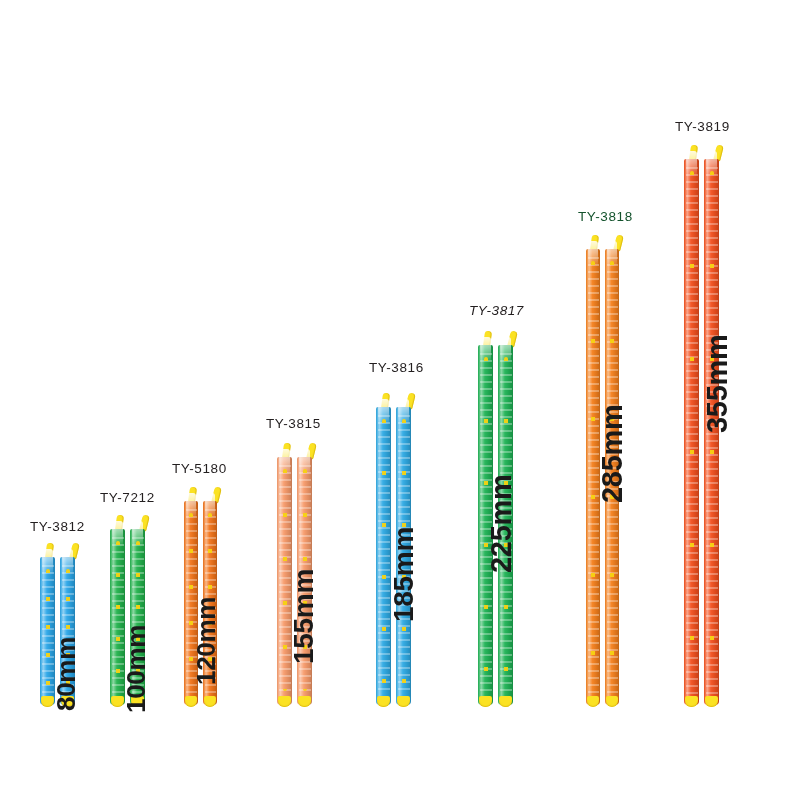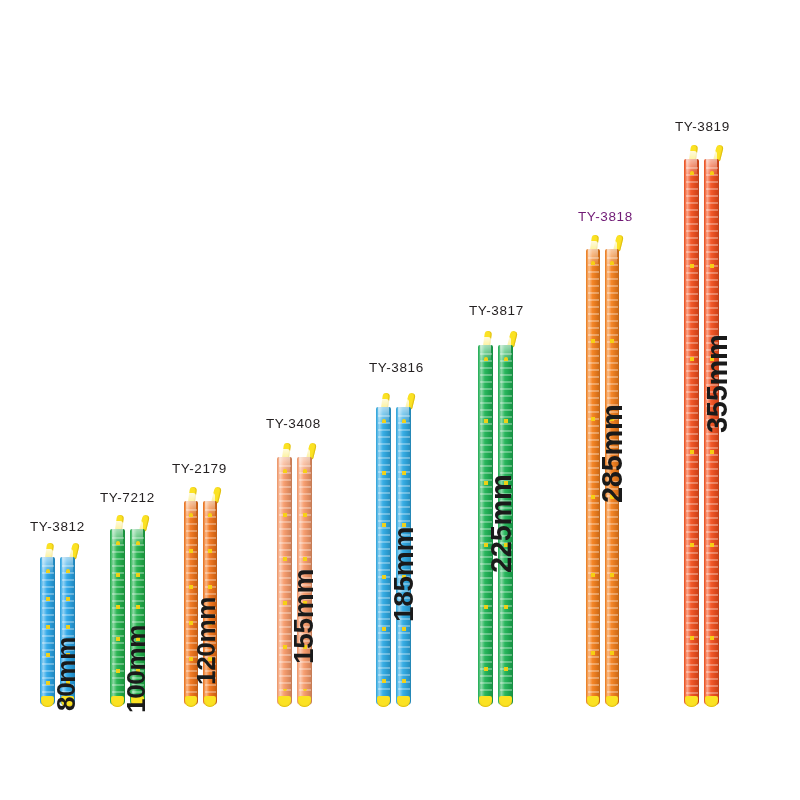--- a/index.html
+++ b/index.html
@@ -187,21 +187,21 @@
           <div class="body"></div>
           <div class="taper"></div>
           <div class="ridges"></div>
           <div class="dots" style="background-image: repeating-linear-gradient(rgb(247, 210, 17) 0px, rgb(247, 210, 17) 4px, rgba(0, 0, 0, 0) 4px, rgba(0, 0, 0, 0) 32px);"></div>
           <div class="cap-bottom" style="background: rgb(251, 226, 35);"></div>
         </div>
       </div>
       <div class="size-label" style="left: 152px; top: 682px; font-size: 26px; color: rgb(26, 26, 26);">100mm</div>
     </div>
     <div class="product-group" style="left: 0px; top: 0px; width: 800px; height: 800px; pointer-events: none;">
-      <div class="code-label" style="left: 172px; top: 461px; color: rgb(35, 31, 32);">TY-2179</div>
+      <div class="code-label" style="left: 172px; top: 461px; color: rgb(35, 31, 32);">TY-5180</div>
       <div class="rod-pair" style="left: 184px; top: 487px; width: 33px; height: 218px; pointer-events: auto;">
         <div class="rod" style="--rodcolor: #f2741a; left: 0px; width: 14px; height: 218px;">
           <div class="cap-top" style="background: rgb(251, 226, 35); left: 5px; transform: rotate(8deg);"></div>
           <div class="body"></div>
           <div class="taper"></div>
           <div class="ridges"></div>
           <div class="dots" style="background-image: repeating-linear-gradient(rgb(247, 210, 17) 0px, rgb(247, 210, 17) 4px, rgba(0, 0, 0, 0) 4px, rgba(0, 0, 0, 0) 36px);"></div>
           <div class="cap-bottom" style="background: rgb(251, 226, 35);"></div>
         </div>
         <div class="rod" style="--rodcolor: #f2741a; left: 19px; width: 14px; height: 218px;">
@@ -209,21 +209,21 @@
           <div class="body"></div>
           <div class="taper"></div>
           <div class="ridges"></div>
           <div class="dots" style="background-image: repeating-linear-gradient(rgb(247, 210, 17) 0px, rgb(247, 210, 17) 4px, rgba(0, 0, 0, 0) 4px, rgba(0, 0, 0, 0) 36px);"></div>
           <div class="cap-bottom" style="background: rgb(251, 226, 35);"></div>
         </div>
       </div>
       <div class="size-label" style="left: 222px; top: 654px; font-size: 26px; color: rgb(26, 26, 26);">120mm</div>
     </div>
     <div class="product-group" style="left: 0px; top: 0px; width: 800px; height: 800px; pointer-events: none;">
-      <div class="code-label" style="left: 266px; top: 416px; color: rgb(35, 31, 32);">TY-3408</div>
+      <div class="code-label" style="left: 266px; top: 416px; color: rgb(35, 31, 32);">TY-3815</div>
       <div class="rod-pair" style="left: 277px; top: 443px; width: 35px; height: 262px; pointer-events: auto;">
         <div class="rod" style="--rodcolor: #f79a6a; left: 0px; width: 15px; height: 262px;">
           <div class="cap-top" style="background: rgb(251, 226, 35); left: 6px; transform: rotate(8deg);"></div>
           <div class="body"></div>
           <div class="taper"></div>
           <div class="ridges"></div>
           <div class="dots" style="background-image: repeating-linear-gradient(rgb(247, 210, 17) 0px, rgb(247, 210, 17) 4px, rgba(0, 0, 0, 0) 4px, rgba(0, 0, 0, 0) 44px);"></div>
           <div class="cap-bottom" style="background: rgb(251, 226, 35);"></div>
         </div>
         <div class="rod" style="--rodcolor: #f79a6a; left: 20px; width: 15px; height: 262px;">
@@ -253,21 +253,21 @@
           <div class="body"></div>
           <div class="taper"></div>
           <div class="ridges"></div>
           <div class="dots" style="background-image: repeating-linear-gradient(rgb(247, 210, 17) 0px, rgb(247, 210, 17) 4px, rgba(0, 0, 0, 0) 4px, rgba(0, 0, 0, 0) 52px);"></div>
           <div class="cap-bottom" style="background: rgb(251, 226, 35);"></div>
         </div>
       </div>
       <div class="size-label" style="left: 420px; top: 590px; font-size: 28px; color: rgb(26, 26, 26);">185mm</div>
     </div>
     <div class="product-group" style="left: 0px; top: 0px; width: 800px; height: 800px; pointer-events: none;">
-      <div class="code-label" style="left: 469px; top: 303px; color: rgb(35, 31, 32);">TY-3817</div>
+      <div class="code-label" style="left: 469px; top: 303px; color: rgb(35, 31, 32); font-style: italic;">TY-3817</div>
       <div class="rod-pair" style="left: 478px; top: 331px; width: 35px; height: 374px; pointer-events: auto;">
         <div class="rod" style="--rodcolor: #1fb355; left: 0px; width: 15px; height: 374px;">
           <div class="cap-top" style="background: rgb(251, 226, 35); left: 6px; transform: rotate(8deg);"></div>
           <div class="body"></div>
           <div class="taper"></div>
           <div class="ridges"></div>
           <div class="dots" style="background-image: repeating-linear-gradient(rgb(247, 210, 17) 0px, rgb(247, 210, 17) 4px, rgba(0, 0, 0, 0) 4px, rgba(0, 0, 0, 0) 62px);"></div>
           <div class="cap-bottom" style="background: rgb(251, 226, 35);"></div>
         </div>
         <div class="rod" style="--rodcolor: #1fb355; left: 20px; width: 15px; height: 374px;">
@@ -275,21 +275,21 @@
           <div class="body"></div>
           <div class="taper"></div>
           <div class="ridges"></div>
           <div class="dots" style="background-image: repeating-linear-gradient(rgb(247, 210, 17) 0px, rgb(247, 210, 17) 4px, rgba(0, 0, 0, 0) 4px, rgba(0, 0, 0, 0) 62px);"></div>
           <div class="cap-bottom" style="background: rgb(251, 226, 35);"></div>
         </div>
       </div>
       <div class="size-label" style="left: 518px; top: 540px; font-size: 29px; color: rgb(26, 26, 26);">225mm</div>
     </div>
     <div class="product-group" style="left: 0px; top: 0px; width: 800px; height: 800px; pointer-events: none;">
-      <div class="code-label" style="left: 578px; top: 209px; color: #701a75;">TY-3818</div>
+      <div class="code-label" style="left: 578px; top: 209px; color: #14532d;">TY-3818</div>
       <div class="rod-pair" style="left: 586px; top: 235px; width: 33px; height: 470px; pointer-events: auto;">
         <div class="rod" style="--rodcolor: #f5801d; left: 0px; width: 14px; height: 470px;">
           <div class="cap-top" style="background: rgb(251, 226, 35); left: 5px; transform: rotate(8deg);"></div>
           <div class="body"></div>
           <div class="taper"></div>
           <div class="ridges"></div>
           <div class="dots" style="background-image: repeating-linear-gradient(rgb(247, 210, 17) 0px, rgb(247, 210, 17) 4px, rgba(0, 0, 0, 0) 4px, rgba(0, 0, 0, 0) 78px);"></div>
           <div class="cap-bottom" style="background: rgb(251, 226, 35);"></div>
         </div>
         <div class="rod" style="--rodcolor: #f5801d; left: 19px; width: 14px; height: 470px;">

